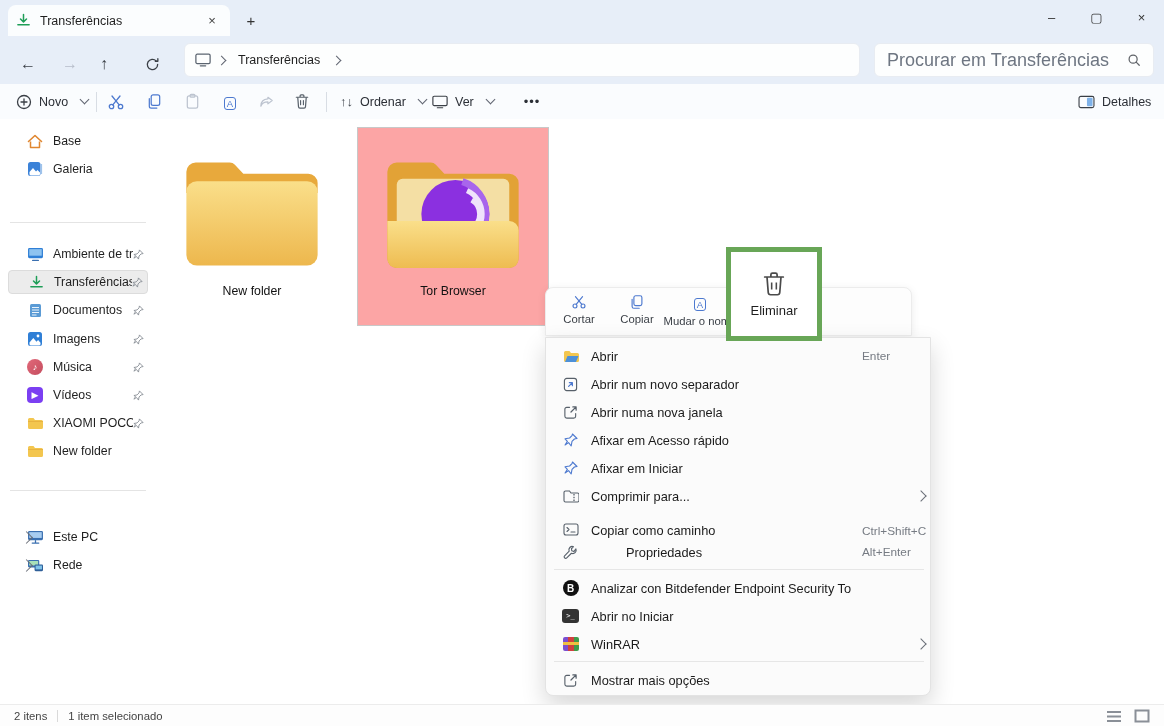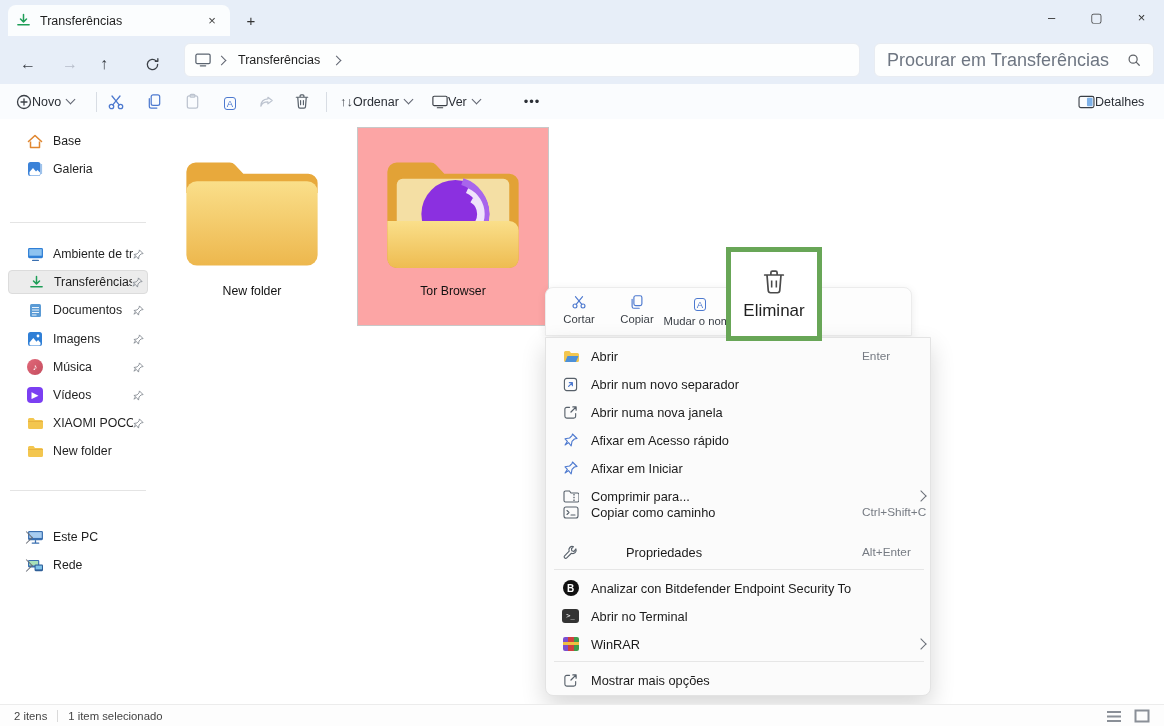--- a/index.html
+++ b/index.html
@@ -24,21 +24,21 @@
               border-radius:6px;box-sizing:border-box;display:flex;align-items:center;padding:0 10px;}
   .crumb-text{font-size:12.5px;margin:0 6px;color:#1f1f1f;}
   .chev{display:inline-block;width:6px;height:6px;border-right:1.3px solid #5f6470;border-bottom:1.3px solid #5f6470;
         transform:rotate(-45deg);margin:0 7px;}
   .chev.down{transform:rotate(45deg);margin:0 0 0 6px;position:relative;top:-2px;}
   .searchbox{left:874px;top:43px;width:280px;height:34px;background:#fdfefe;border:1px solid #e8ecf2;
              border-radius:6px;box-sizing:border-box;display:flex;align-items:center;padding:0 12px;}
   .search-ph{font-size:18px;color:#6e7682;flex:1;}
 
   .cmdbar{left:0;top:84px;width:1164px;height:35px;background:#fafcfe;border-bottom:1px solid #e4e8ee;}
-  .cmdbtn{display:flex;align-items:center;font-size:12.5px;color:#2b2f36;height:35px;}
+  .cmdbtn{display:flex;align-items:center;gap:7px;font-size:12.5px;color:#2b2f36;height:35px;}
   .sep{top:92px;width:1px;height:20px;background:#d8dde4;}
   .icobtn{top:84px;width:36px;height:35px;display:flex;align-items:center;justify-content:center;}
   .dots{font-size:13px;letter-spacing:1px;color:#2b2f36;}
 
   
   .bodybg{left:0;top:119px;width:1164px;height:585px;background:#ffffff;}
   
   .side-item{left:8px;width:140px;height:24px;display:flex;align-items:center;font-size:12.3px;color:#1f1f1f;}
   .side-item .ic{width:18px;height:18px;margin-left:18px;margin-right:9px;display:flex;align-items:center;justify-content:center;flex:none;}
   .side-item .lbl{white-space:nowrap;overflow:hidden;flex:1;}
@@ -68,21 +68,21 @@
   .mi{position:absolute;left:8px;width:370px;height:28px;display:flex;align-items:center;border-radius:4px;}
   .mi .ic{width:17px;height:17px;margin:0 12px 0 8px;display:flex;align-items:center;justify-content:center;flex:none;}
   .mi .lbl{font-size:12.8px;color:#1b1b1b;white-space:nowrap;overflow:hidden;}
   .mi .sc{position:absolute;left:308px;font-size:11.8px;color:#767b83;white-space:nowrap;}
   .mi .sub{position:absolute;left:363px;width:7px;height:7px;border-right:1.3px solid #6a6f78;border-top:1.3px solid #6a6f78;transform:rotate(45deg);}
   .mdiv{position:absolute;left:8px;width:370px;height:1px;background:#e6e6e6;}
 
   
   .anno{left:726px;top:247px;width:96px;height:94px;background:#fff;border:5px solid #68a657;box-sizing:border-box;
         display:flex;flex-direction:column;align-items:center;justify-content:center;gap:5px;z-index:50;}
-  .anno-label{font-size:17px;color:#1f1f1f;}
+  .anno-label{font-size:13px;color:#1f1f1f;}
 
   
   .statusbar{left:0;top:704px;width:1164px;height:22px;background:#fdfdfd;border-top:1px solid #ececec;
              display:flex;align-items:center;font-size:11.3px;color:#444;}
   .st-sep{width:1px;height:12px;background:#d9d9d9;margin:0 10px;}
 
   .terminal-ico{width:17px;height:14px;background:#333;border-radius:3px;color:#fff;font-size:7px;display:flex;align-items:center;justify-content:center;font-family:"DejaVu Sans Mono",monospace;}
   .bd-ico{width:16px;height:16px;background:#111;border-radius:50%;color:#fff;font-size:10px;font-weight:bold;display:flex;align-items:center;justify-content:center;}
   .winrar-ico{width:16px;height:14px;border-radius:2px;background:linear-gradient(90deg,#7b4fd0 0 33%,#d04040 33% 66%,#3f9c4a 66% 100%);position:relative;}
   .winrar-ico::after{content:"";position:absolute;left:0;top:5px;width:100%;height:3px;background:#f0c040;}
@@ -465,21 +465,21 @@
     <span class="ic">
       <svg width="16" height="13" viewBox="0 0 16 13">
           <path d="M1 2.5A1.5 1.5 0 0 1 2.5 1h4l1.5 2h6.5A1.5 1.5 0 0 1 16 4.5v6A1.5 1.5 0 0 1 14.5 12h-12A1.5 1.5 0 0 1 1 10.5z" fill="none" stroke="#57606a" stroke-width="1.1"></path>
           <path d="M11 4v1.4M11 6.8v1.4M11 9.6V11" stroke="#57606a" stroke-width="1.3"></path>
         </svg>
     </span>
     <span class="lbl">Comprimir para...</span>
     <span class="sub"></span>
   </div>
 
-  <div class="mi" style="top:160px;">
+  <div class="mi" style="top:172px;align-items:flex-end;">
     <span class="ic">
       <svg width="16" height="13" viewBox="0 0 16 13">
           <rect x="1" y="1" width="14" height="11" rx="2" fill="none" stroke="#57606a" stroke-width="1.1"></rect>
           <path d="M4 4.5l2 2-2 2M8 9h4" fill="none" stroke="#57606a" stroke-width="1.1" stroke-linecap="round" stroke-linejoin="round"></path>
         </svg>
     </span>
     <span class="lbl">Copiar como caminho</span>
     <span class="sc">Ctrl+Shift+C</span>
   </div>
 
@@ -499,21 +499,21 @@
     <span class="ic">
       <span class="bd-ico">B</span>
     </span>
     <span class="lbl">Analizar con Bitdefender Endpoint Security To</span>
   </div>
 
   <div class="mi" style="top:264px;">
     <span class="ic">
       <span class="terminal-ico">&gt;_</span>
     </span>
-    <span class="lbl">Abrir no Terminal</span>
+    <span class="lbl">Abrir no Iniciar</span>
   </div>
 
   <div class="mi" style="top:292px;">
     <span class="ic">
         <span class="winrar-ico"></span>
       </span>
     <span class="lbl">WinRAR</span>
     <span class="sub"></span>
   </div>
 

